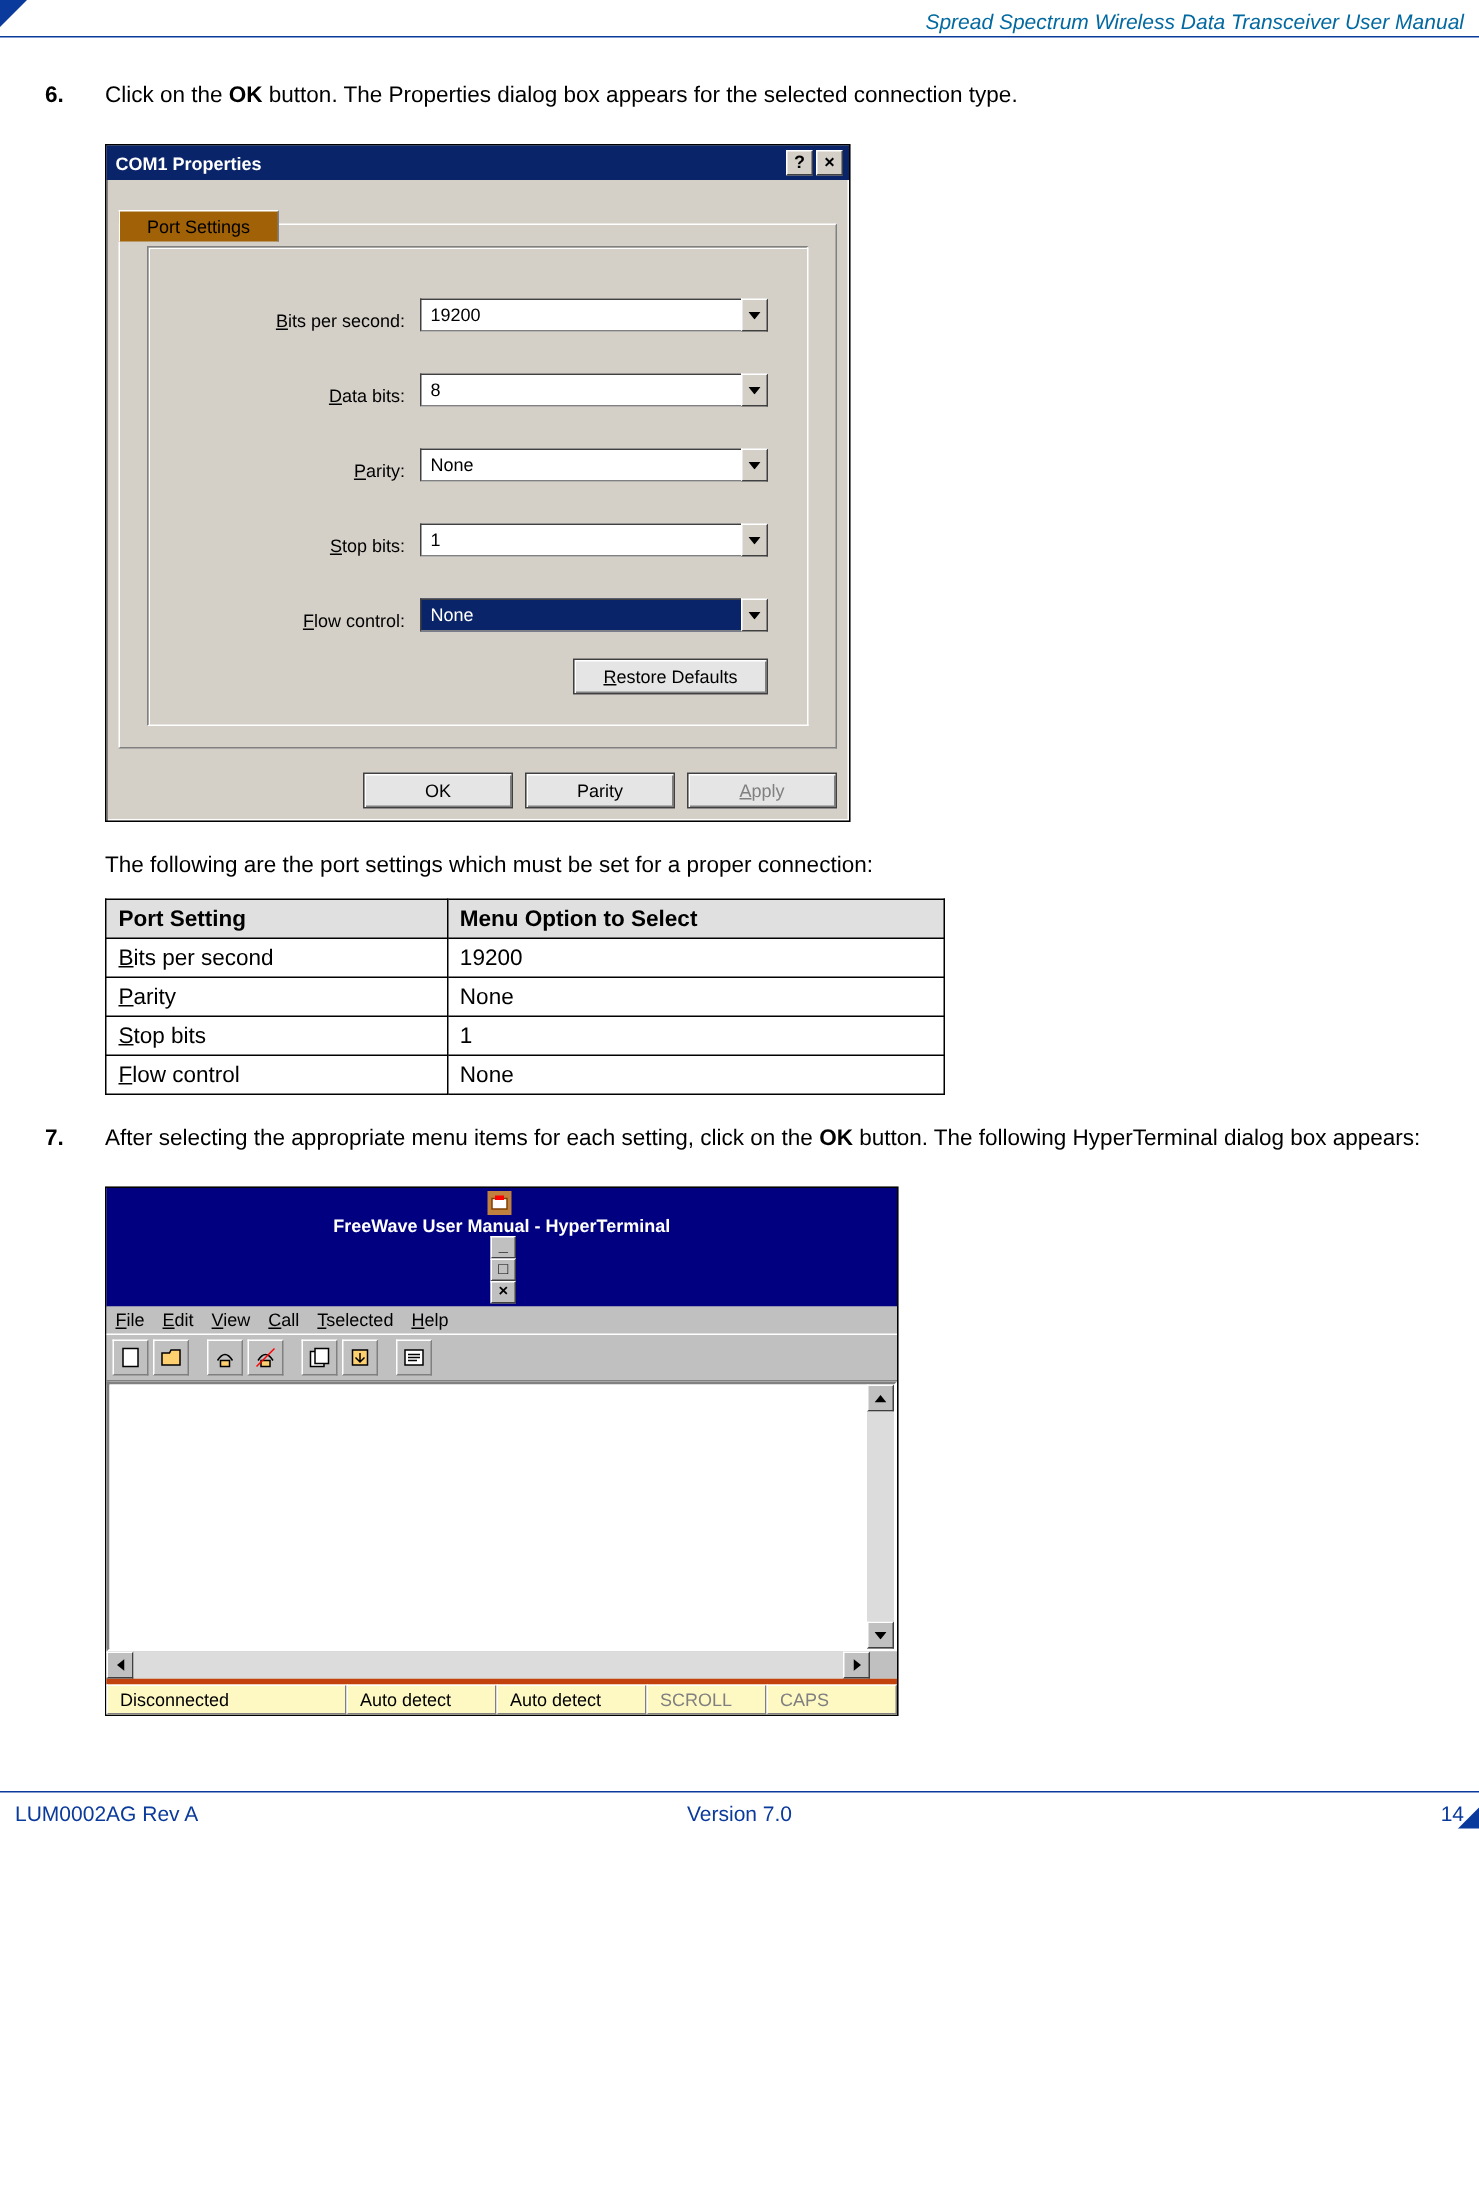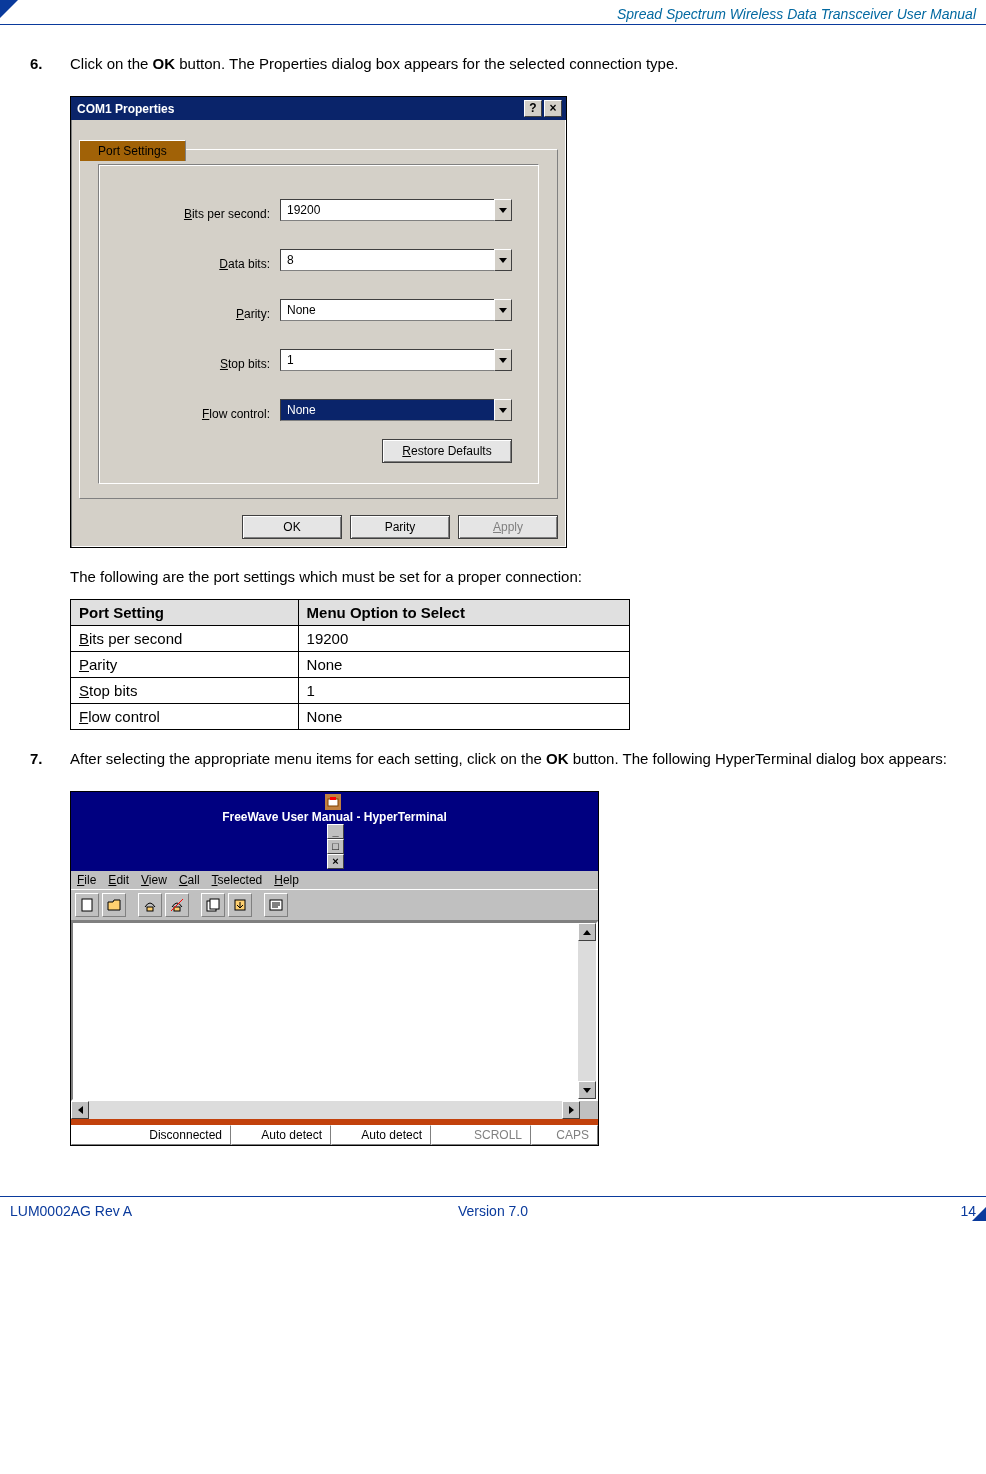--- a/index.html
+++ b/index.html
@@ -286,24 +286,23 @@
     background:#c0c0c0;
     border:1px solid #fff;
     border-right-color:#404040;
     border-bottom-color:#404040;
     box-sizing:border-box;
     display:flex;align-items:center;justify-content:center;
   }
   .ht-scroll-track { flex:1; background:#dcdcdc; }
   .ht-status {
     display:flex;
-    background:#ffffff;
-    font-size:12px;
-    border-top:6px solid #c2410c;
-    text-align:right;
+    background:#fef9c3;
+    font-size:12px;
+    border-top:4px solid #c2410c;
   }
   .ht-status-cell {
     border:1px solid #808080;
     border-left-color:#fff;
     border-top-color:#fff;
     padding:2px 8px;
     box-sizing:border-box;
   }
   .ht-status-cell.dim { color:#808080; }
 
@@ -561,21 +560,21 @@
           <svg width="5" height="8">
             <polygon points="0,0 0,8 5,4" fill="#000"></polygon>
           </svg>
         </div>
       <div style="width:18px;background:#c0c0c0"></div>
     </div>
     <div class="ht-status">
       <div class="ht-status-cell" style="width:160px">Disconnected</div>
       <div class="ht-status-cell" style="width:100px">Auto detect</div>
       <div class="ht-status-cell" style="width:100px">Auto detect</div>
-      <div class="ht-status-cell dim" style="width:100px">SCROLL</div>
+      <div class="ht-status-cell dim" style="width:80px">SCROLL</div>
       <div class="ht-status-cell dim" style="flex:1">CAPS</div>
     </div>
   </div>
 
 </div>
 
 <div class="footer-line">
   <span class="footer-left">LUM0002AG Rev A</span>
   <span class="footer-center">Version 7.0</span>
   <span class="footer-right">14</span>

